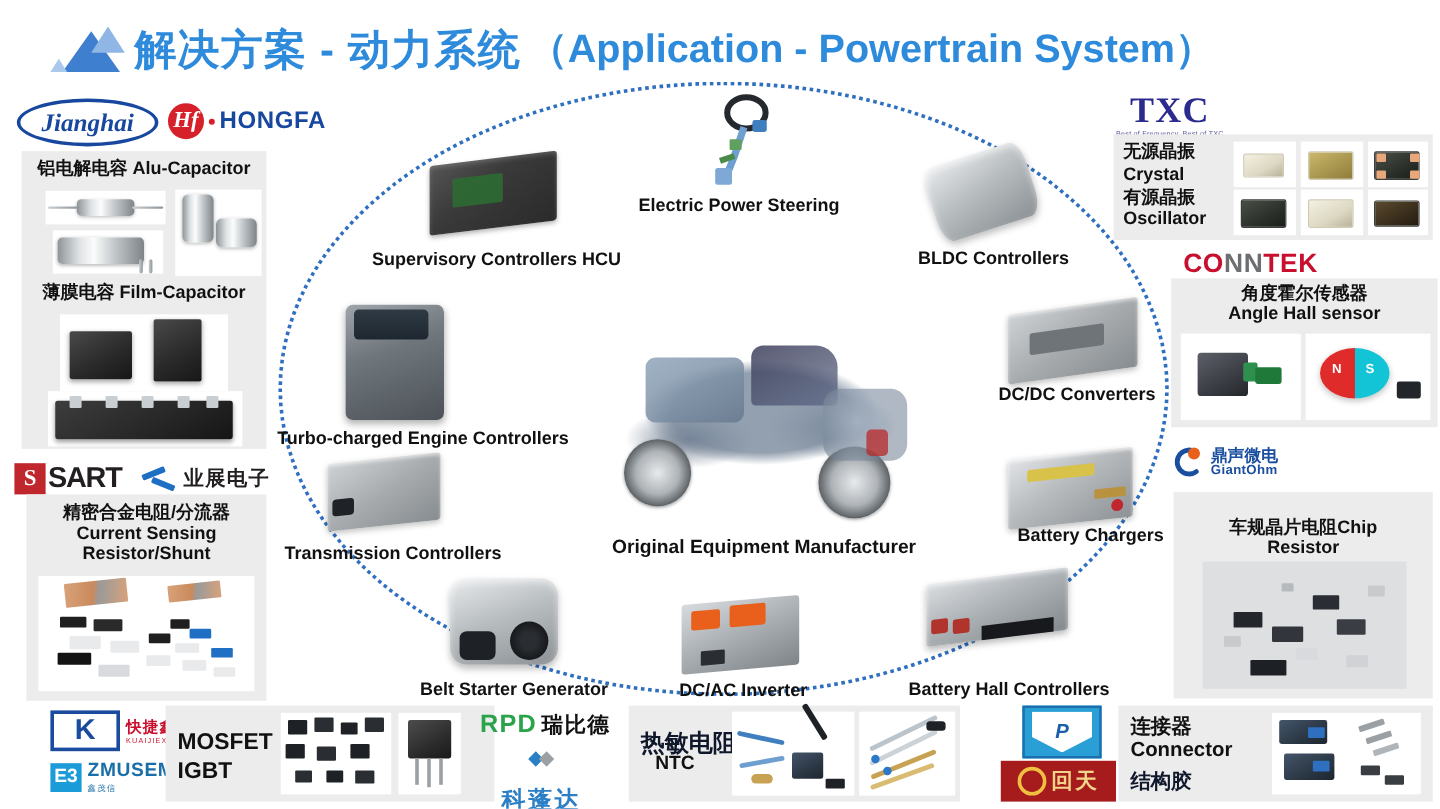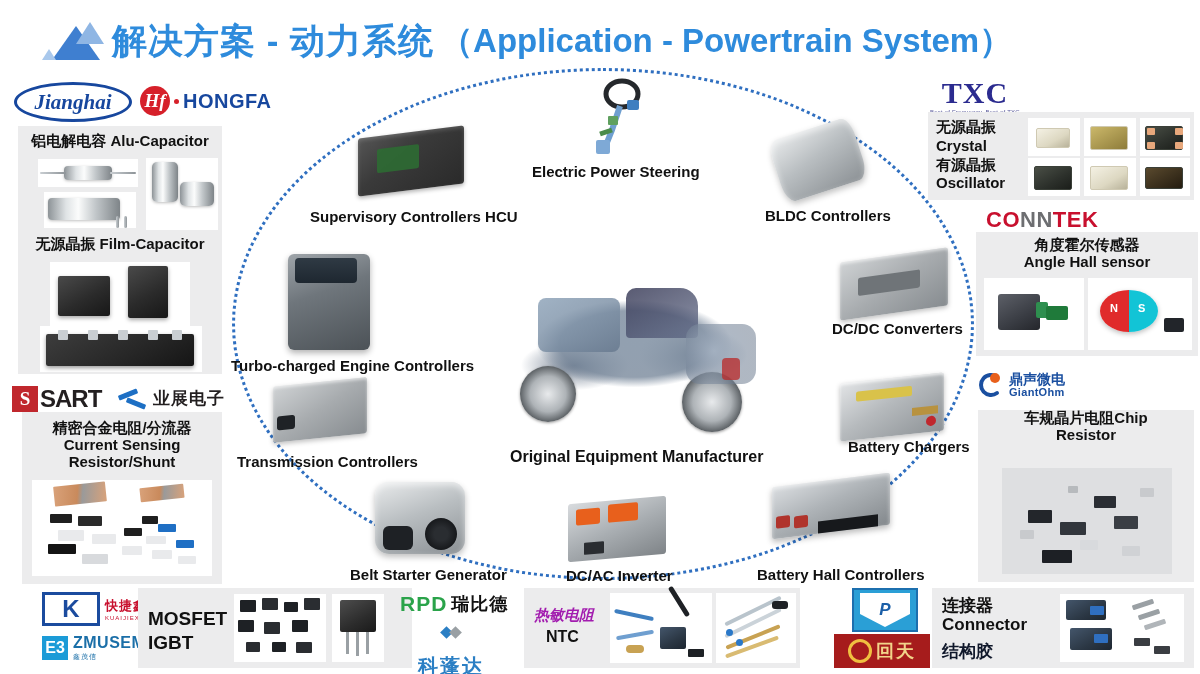--- a/index.html
+++ b/index.html
@@ -299,21 +299,21 @@
     <div class="photo-tile" style="left:26px; top:66px; width:92px; height:36px;">
       <div class="cap-can" style="left:4px; top:6px; width:72px; height:22px;"></div>
       <div class="wire" style="left:72px; top:24px; width:3px; height:12px;"></div>
       <div class="wire" style="left:80px; top:24px; width:3px; height:12px;"></div>
     </div>
     <div class="photo-tile" style="left:128px; top:32px; width:72px; height:72px;">
       <div class="cap-can" style="left:6px; top:4px; width:26px; height:40px; border-radius:5px;"></div>
       <div class="cap-can" style="left:34px; top:24px; width:34px; height:24px; border-radius:5px;"></div>
     </div>
 
-    <div class="panel-title md" style="position:absolute; left:0; top:110px; width:100%;">无源晶振 Film-Capacitor</div>
+    <div class="panel-title md" style="position:absolute; left:0; top:110px; width:100%;">薄膜电容 Film-Capacitor</div>
 
     <div class="photo-tile" style="left:32px; top:136px; width:140px; height:64px;">
       <div class="film-cap" style="left:8px; top:14px; width:52px; height:40px;"></div>
       <div class="film-cap" style="left:78px; top:4px; width:40px; height:52px;"></div>
     </div>
     <div class="photo-tile" style="left:22px; top:200px; width:162px; height:46px;">
       <div class="darkbox" style="position:absolute; left:6px; top:8px; width:148px; height:32px;"></div>
       <div class="chip-sm" style="left:18px; top:4px; width:10px; height:10px; background:#c9ced2;"></div>
       <div class="chip-sm" style="left:48px; top:4px; width:10px; height:10px; background:#c9ced2;"></div>
       <div class="chip-sm" style="left:78px; top:4px; width:10px; height:10px; background:#c9ced2;"></div>
@@ -422,21 +422,21 @@
         <circle cx="21" cy="8" r="5" fill="#e8601c"></circle>
       </svg>
     </div>
     <div>
       <div class="giant-txt-cn">鼎声微电</div>
       <div class="giant-txt-en">GiantOhm</div>
     </div>
   </div>
 
   <div class="panel" style="left:978px; top:410px; width:216px; height:172px;">
-    <div class="panel-title md" style="padding-top:0;">车规晶片电阻Chip</div>
+    <div class="panel-title md" style="padding-top:22px;">车规晶片电阻Chip</div>
     <div class="panel-title md">Resistor</div>
     <div class="photo-tile" style="left:24px; top:58px; width:170px; height:106px; background:#dedfe1;">
       <div class="res-chip" style="left:26px; top:42px; width:24px; height:13px; background:#23262b;"></div>
       <div class="res-chip" style="left:58px; top:54px; width:26px; height:13px; background:#32363c;"></div>
       <div class="res-chip" style="left:92px; top:28px; width:22px; height:12px; background:#2a2d33;"></div>
       <div class="res-chip" style="left:112px; top:48px; width:24px; height:13px; background:#3a3e44;"></div>
       <div class="res-chip" style="left:40px; top:82px; width:30px; height:13px; background:#1d2025;"></div>
       <div class="res-chip" style="left:78px; top:72px; width:18px; height:10px; background:#d8dadd;"></div>
       <div class="res-chip" style="left:120px; top:78px; width:18px; height:10px; background:#d0d2d5;"></div>
       <div class="res-chip" style="left:18px; top:62px; width:14px; height:9px; background:#c8cacd;"></div>
@@ -567,21 +567,21 @@
         <svg width="30" height="26" viewBox="0 0 30 26">
           <rect x="6" y="6" width="9" height="9" fill="#2b7fc4" transform="rotate(45 10.5 10.5)"></rect>
           <rect x="15" y="6" width="9" height="9" fill="#9aa0a4" transform="rotate(45 19.5 10.5)"></rect>
         </svg>
       </div>
       <div class="kld-cn">科蓬达</div>
     </div>
   </div>
 
   <div class="panel" style="left:524px; top:588px; width:276px; height:80px;">
-    <div style="position:absolute;left:10px;top:18px;font-size:15px;font-weight:bold;color:#a21caf;font-style:italic;">热敏电阻</div>
+    <div style="position:absolute;left:10px;top:18px;font-size:20px;font-weight:bold;color:#0f172a;">热敏电阻</div>
     <div style="position:absolute;left:22px;top:40px;font-size:16px;font-weight:bold;color:#111;">NTC</div>
     <div class="photo-tile" style="left:86px; top:5px; width:102px; height:70px;">
       <div class="wire" style="left:4px;top:20px;width:40px;height:4px;transform:rotate(12deg);background:#3f7fc0;"></div>
       <div class="wire" style="left:6px;top:40px;width:38px;height:4px;transform:rotate(-10deg);background:#6f9fd0;"></div>
       <div class="wire" style="left:52px;top:6px;width:34px;height:5px;transform:rotate(58deg);background:#1e2125;"></div>
       <div class="connector-blk" style="left:50px;top:34px;width:26px;height:22px;"></div>
       <div class="chip-sm" style="left:16px;top:52px;width:18px;height:8px;background:#c8a253;border-radius:4px;"></div>
       <div class="chip-sm" style="left:78px;top:56px;width:16px;height:8px;background:#1e2125;"></div>
     </div>
     <div class="photo-tile" style="left:192px; top:5px; width:80px; height:70px;">

